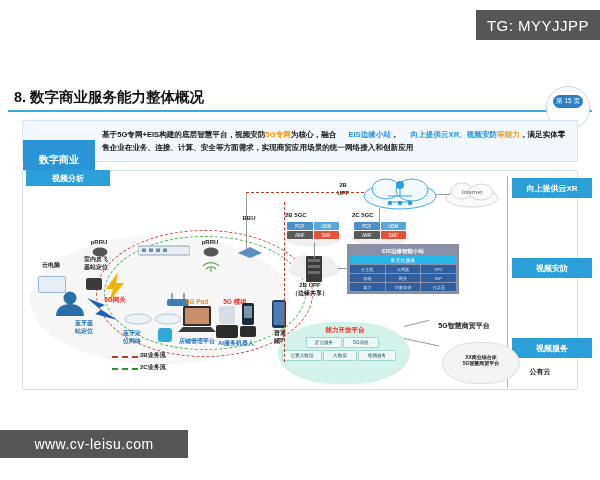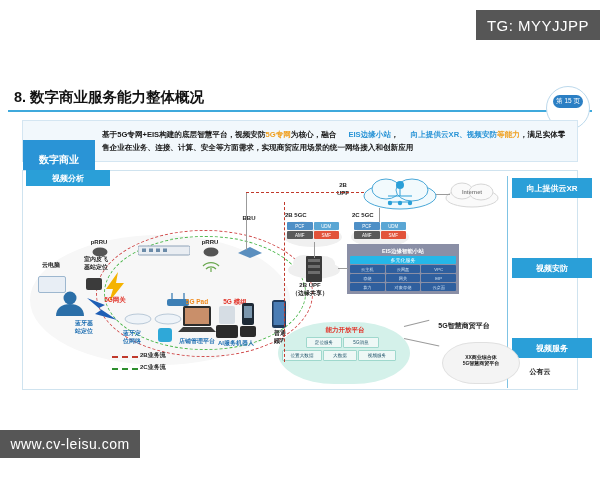--- a/index.html
+++ b/index.html
@@ -4,21 +4,21 @@
 <style>
   html,body{margin:0;padding:0;}
   body{
     width:600px;height:480px;background:#ffffff;
     font-family:"Liberation Sans","DejaVu Sans",sans-serif;
     position:relative;overflow:hidden;
   }
   
   .wm{position:absolute;background:#565656;color:#ffffff;display:flex;align-items:center;justify-content:center;letter-spacing:.5px;}
   #wm-top{right:0;top:10px;width:124px;height:30px;font-size:15px;}
-  #wm-bottom{left:0;bottom:22px;width:140px;height:28px;font-size:14px;}
+  #wm-bottom{left:0;bottom:22px;width:188px;height:28px;font-size:14px;}
 
   
   #slide-title{position:absolute;left:14px;top:88px;font-size:14.5px;font-weight:bold;color:#111;}
   #title-rule{position:absolute;left:8px;top:110px;width:584px;height:2px;background:#3fa9dc;}
   #page-badge{position:absolute;right:10px;top:86px;width:44px;height:24px;}
   #page-badge .arc{position:absolute;left:0;top:0;width:44px;height:44px;border:1px solid #bcd9ec;border-radius:22px;box-sizing:border-box;background:#fff;}
   #page-badge .pill{position:absolute;left:7px;top:9px;width:30px;height:13px;border-radius:7px;background:#2b7fc4;color:#fff;font-size:6.5px;display:flex;align-items:center;justify-content:center;}
 
   
   #desc-band{position:absolute;left:22px;top:120px;width:556px;height:42px;background:#f2f8fc;border:1px solid #d4e6f2;box-sizing:border-box;display:flex;align-items:center;}

